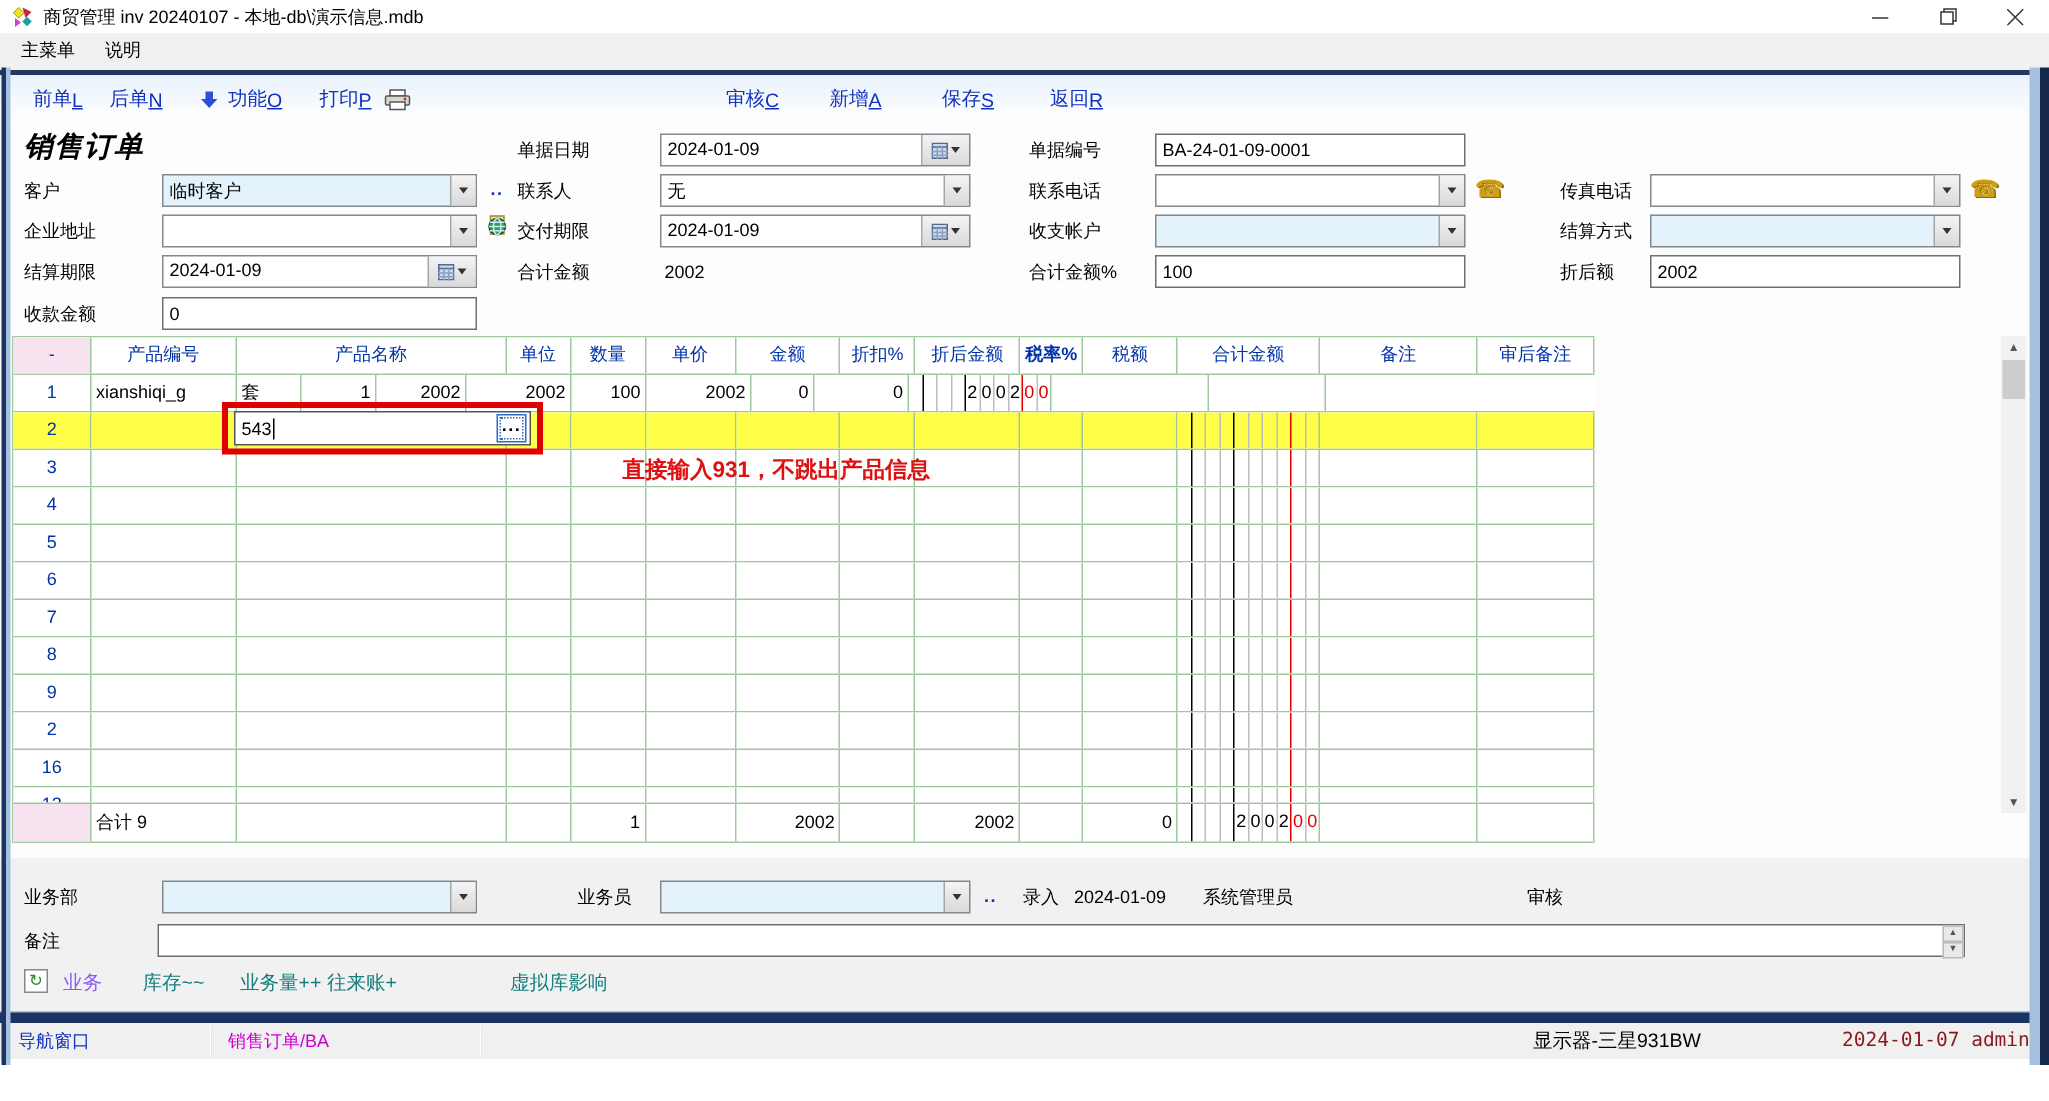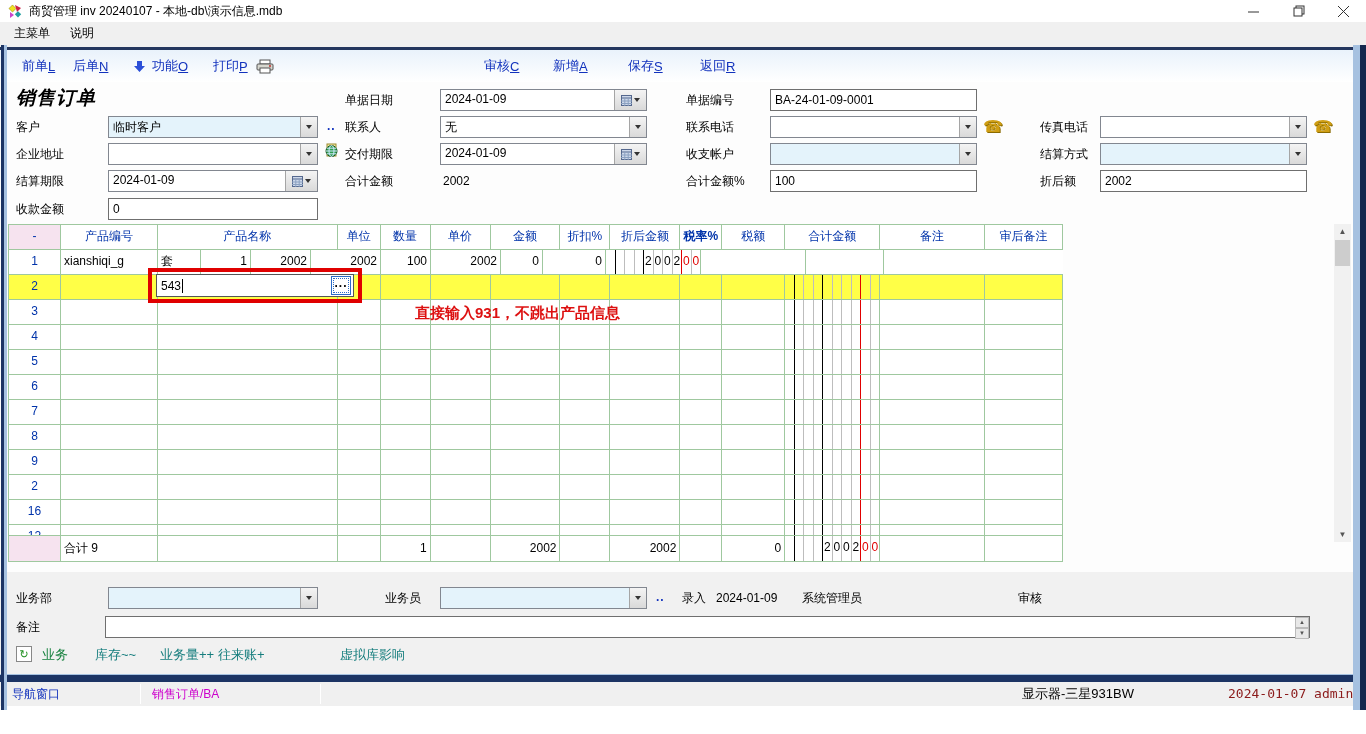--- a/index.html
+++ b/index.html
@@ -83,21 +83,21 @@
   .vscroll .arr.up { top:0; }
   .vscroll .arr.dn { bottom:0; }
   .vscroll .thumb { position:absolute; left:1px; top:16px; width:15px; height:26px; background:#cdcdcd; }
 
   
   .footer-bg { position:absolute; left:0; right:0; top:490px; bottom:0; background:#f1f1f1; }
   .mini-scroll { position:absolute; width:14px; height:20px; display:flex; flex-direction:column; }
   .mini-scroll span { flex:1; background:#e8e8e8; border:1px solid #bbb; color:#555; font-size:6px; text-align:center; line-height:9px; }
   .blink { position:absolute; height:26px; line-height:26px; font-size:13px; cursor:pointer; }
   .teal { color:#157d7d; }
-  .blue { color:#15803d; }
+  .blue { color:#8b5cf6; }
   .biz-icon { position:absolute; left:16px; top:3px; width:16px; height:16px; border:1px solid #888; background:#fff; color:#1f8f1f; font-size:11px; line-height:14px; text-align:center; }
 
   
   .strip { position:absolute; z-index:20; }
 
   .bottom-frame { height:8px; background:#1c3464; border-top:1px solid #a6c1e0; }
 
   
   .statusbar { position:relative; height:24px; background:#f0f0f0; }
   .sb { position:absolute; top:0; height:33px; line-height:24px; white-space:nowrap; }

